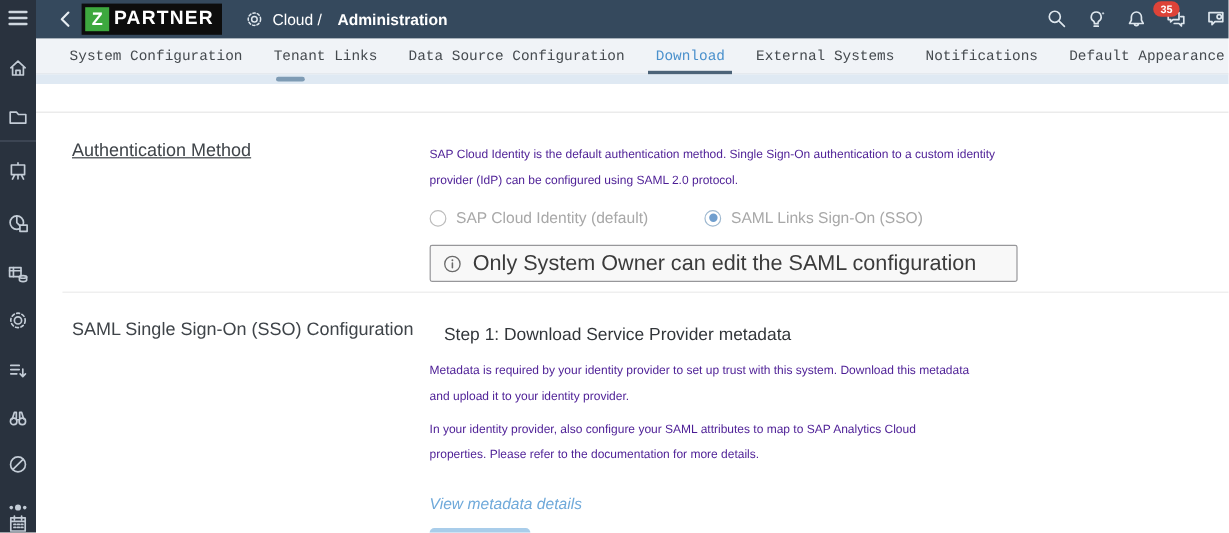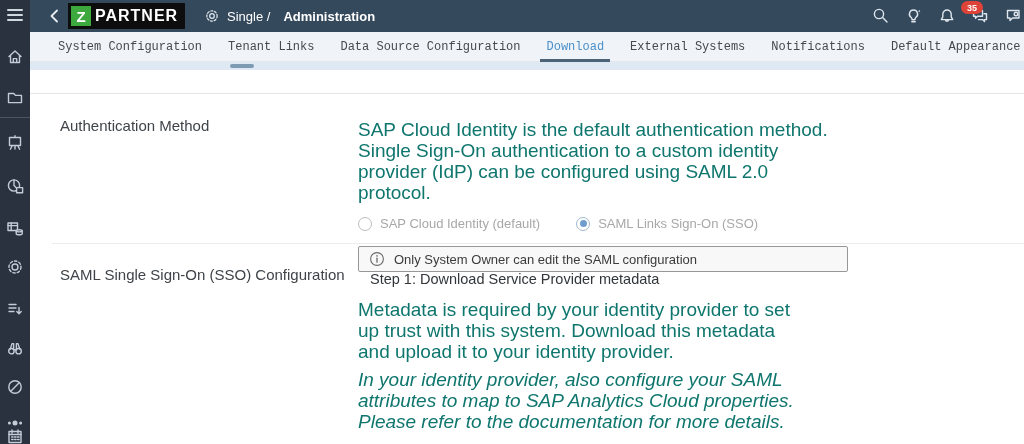--- a/index.html
+++ b/index.html
@@ -38,38 +38,38 @@
 
   
   .hscroll{position:absolute;left:30px;top:62px;width:994px;height:8px;background:#dfe9f3;}
   .hscroll .thumb{position:absolute;left:200px;top:2px;width:24px;height:4px;background:#7e9bb4;border-radius:2px;cursor:pointer;}
 
   
   .content{position:absolute;left:30px;top:70px;width:994px;height:374px;background:#fff;}
   .divider1{position:absolute;top:23px;left:0;right:0;height:1px;background:#e7e7e7;}
   .divider2{position:absolute;top:173px;left:22px;right:0;height:1px;background:#ececec;}
   .sec-heading{position:absolute;left:30px;font-size:15px;color:#3f4449;}
-  .auth-heading{top:47px;}
+  .auth-heading{top:47px;text-decoration:underline;}
   .saml-heading{top:196px;}
   .auth-col{position:absolute;left:328px;top:49px;width:500px;}
   .saml-col{position:absolute;left:328px;top:189px;width:500px;}
-  .body-p{margin:0;font-size:19px;line-height:21px;color:#0f766e;}
+  .body-p{margin:0;font-size:10px;line-height:21px;color:#4c1d95;}
   .desc{width:478px;}
-  .radios{margin-top:13px;display:flex;gap:36px;}
+  .radios{margin-top:13px;display:flex;gap:47px;}
   .radio-opt{display:flex;align-items:center;gap:8px;font-size:13px;color:#a8a8a8;cursor:pointer;}
   .radio-circle{width:14px;height:14px;border-radius:50%;border:1.5px solid #bcbcbc;background:#fff;
     display:flex;align-items:center;justify-content:center;box-sizing:border-box;}
   .radio-opt.selected .radio-circle{border-color:#9fb9d0;}
   .radio-dot{width:7px;height:7px;border-radius:50%;background:#6f9ece;}
   .infobox{margin-top:15px;width:490px;box-sizing:border-box;border:1px solid #97979a;background:#f8f8f8;
-    border-radius:2px;padding:4px 10px;display:flex;align-items:center;gap:9px;font-size:13px;color:#3b3b3b;}
+    border-radius:2px;padding:4px 10px;display:flex;align-items:center;gap:9px;font-size:18px;color:#3b3b3b;}
   .info-i{width:16px;height:16px;color:#6a6a6a;flex:none;}
   .step-title{margin:12px;font-size:14.5px;font-weight:500;color:#32363a;}
   .p1{margin-top:12px;width:452px;}
-  .p2{margin-top:7px;width:452px;font-style:italic;}
+  .p2{margin-top:7px;width:452px;}
   .meta-link{display:inline-block;margin-top:22px;font-size:13px;color:#6fa9da;text-decoration:none;cursor:pointer;font-style:italic;}
   .download-btn{display:block;margin-top:11px;background:#a9cdea;color:#fff;border:none;border-radius:4px;
     font-size:13px;font-family:"Liberation Sans",sans-serif;padding:5px 13px;cursor:pointer;}
   svg{fill:none;stroke:currentColor;stroke-width:1.4;stroke-linecap:round;stroke-linejoin:round;}
 </style>
 </head>
 <body>
 
 <div class="stage">
 
@@ -161,21 +161,21 @@
       <span class="logo-z">Z</span>
       <span class="logo-text">PARTNER</span>
     </div>
     <div class="crumb-gear">
       <svg viewBox="0 0 18 18">
           <circle cx="9" cy="9" r="2.6"></circle>
           <circle cx="9" cy="9" r="5.8" stroke-dasharray="2.2 2"></circle>
         </svg>
     </div>
     <div class="breadcrumb">
-      <span>Single /</span><span class="cur">Administration</span>
+      <span>Cloud /</span><span class="cur">Administration</span>
     </div>
 
     <div class="hdr-icon" style="left:842px">
       <svg viewBox="0 0 18 18">
           <circle cx="7" cy="7" r="4.6"></circle>
           <path d="M10.6 10.6 L15 15"></path>
         </svg>
     </div>
     <div class="hdr-icon" style="left:875px">
       <svg viewBox="0 0 18 18">

